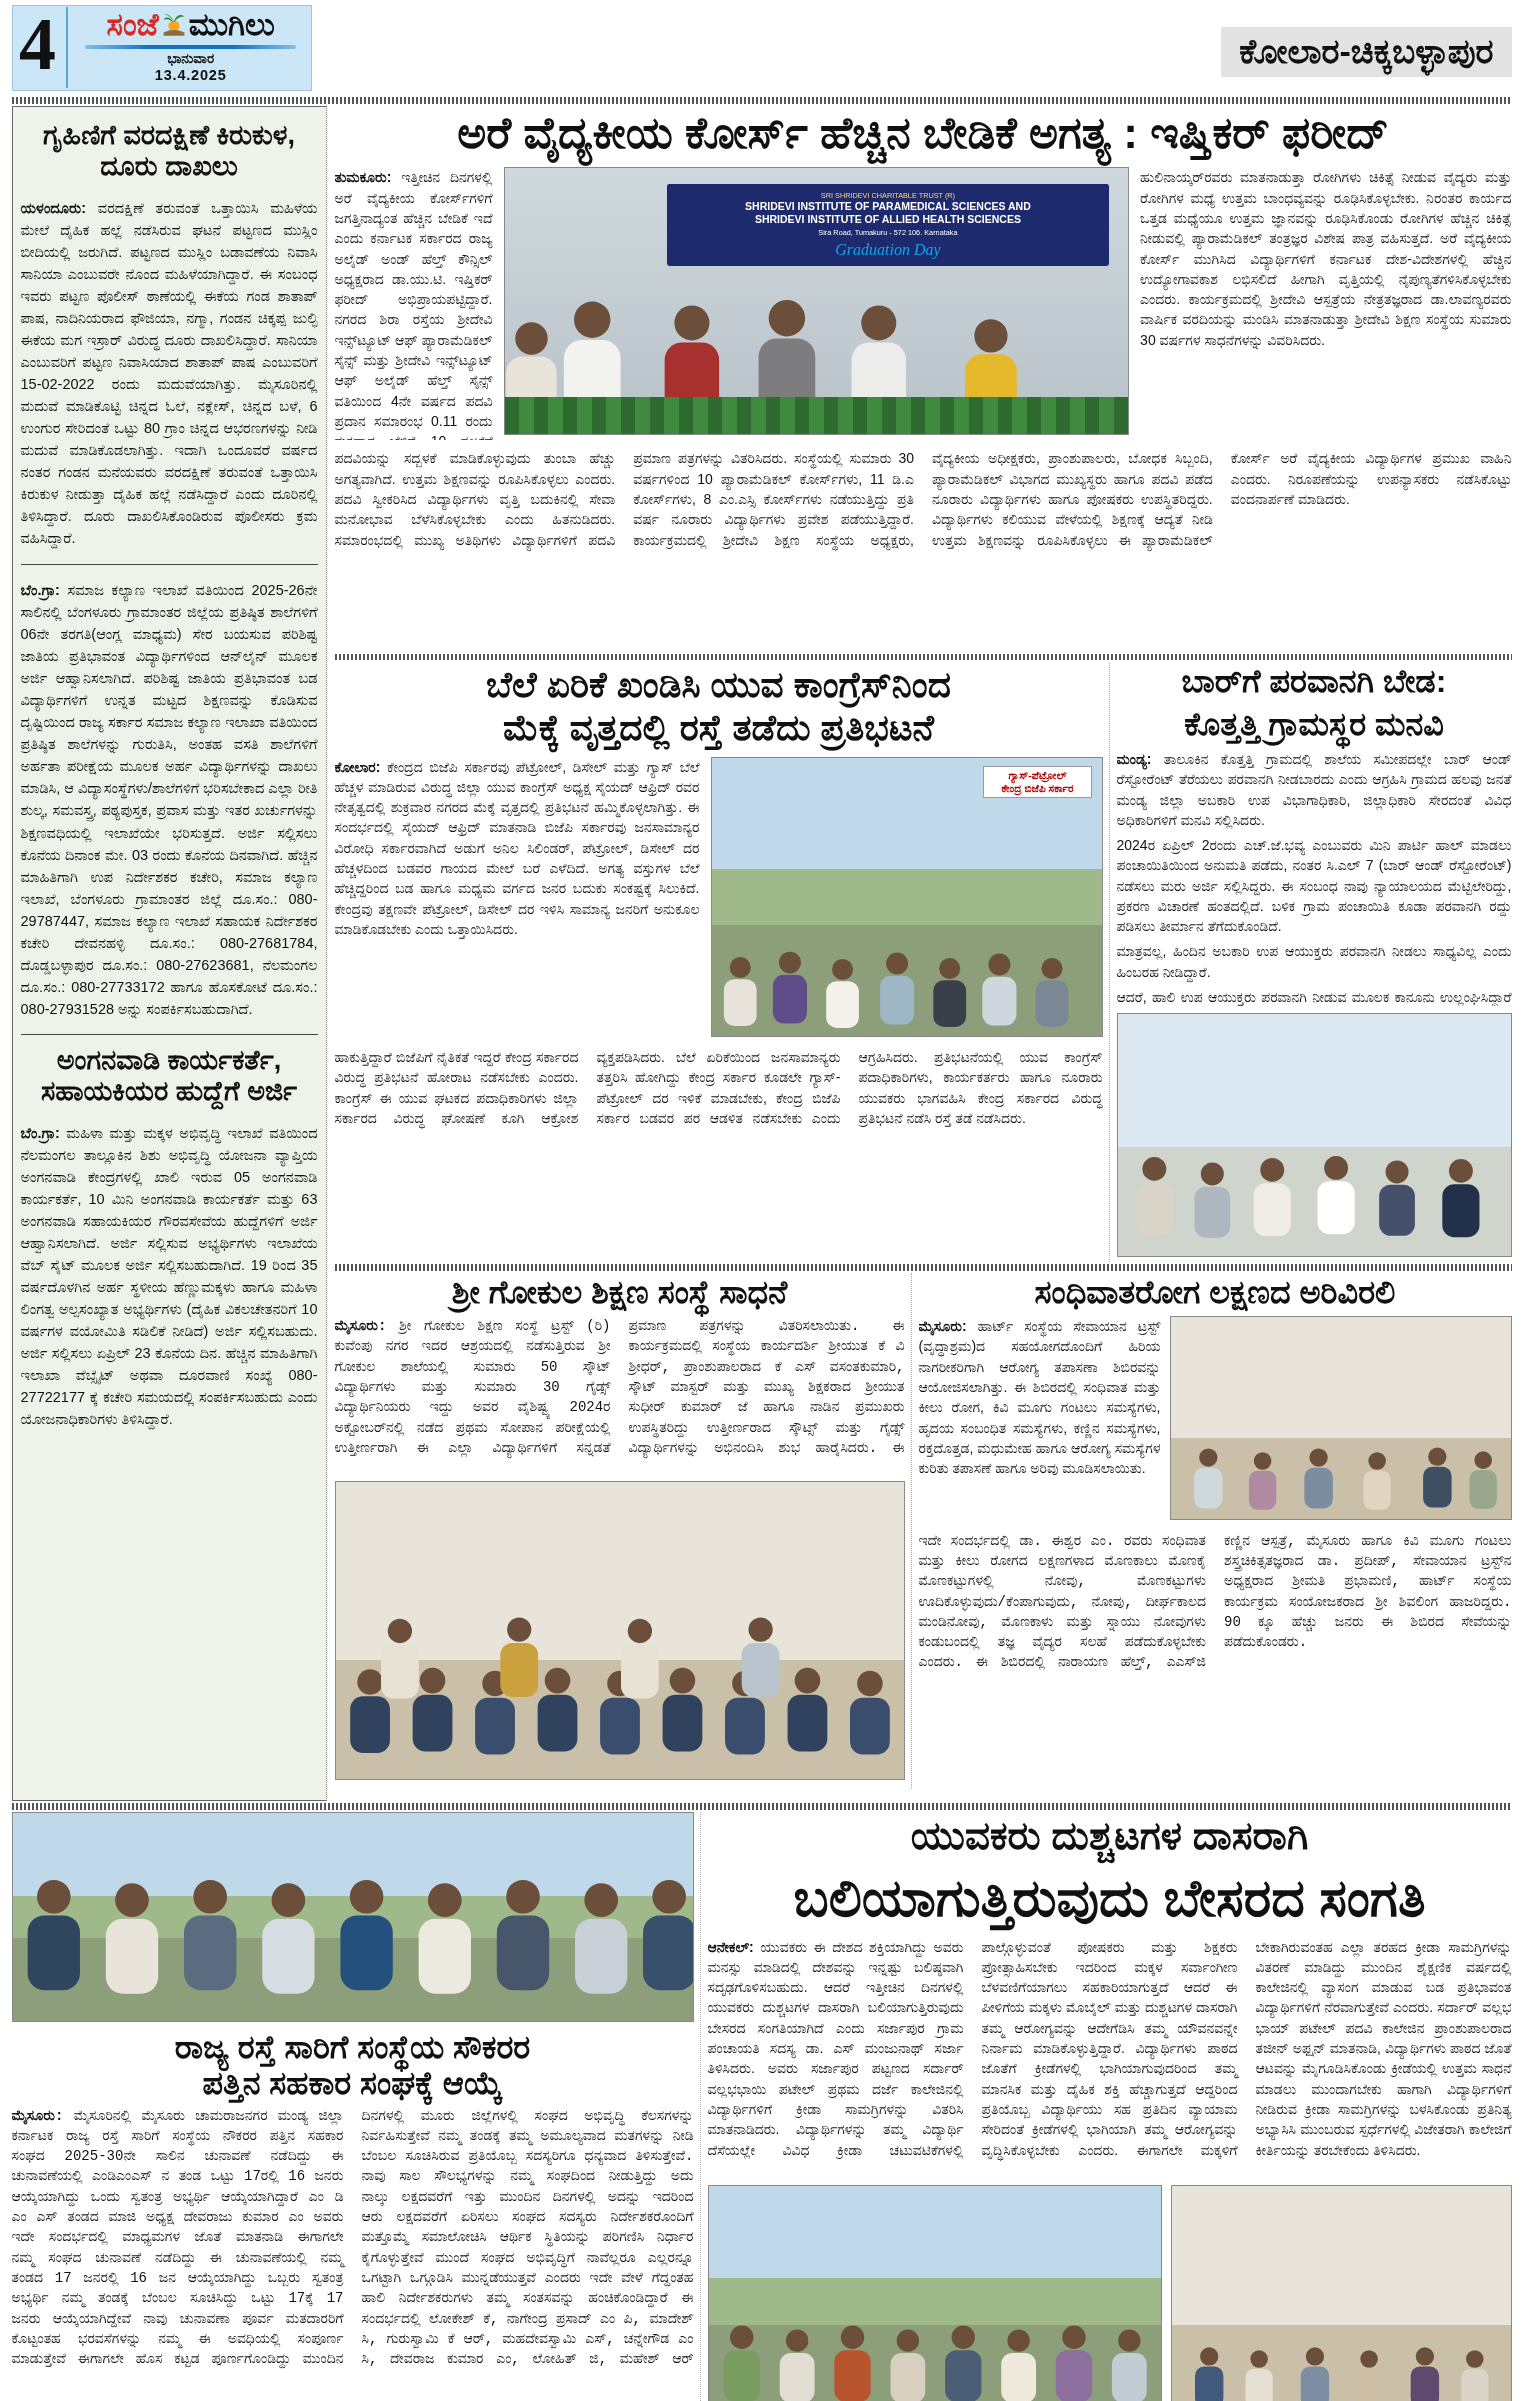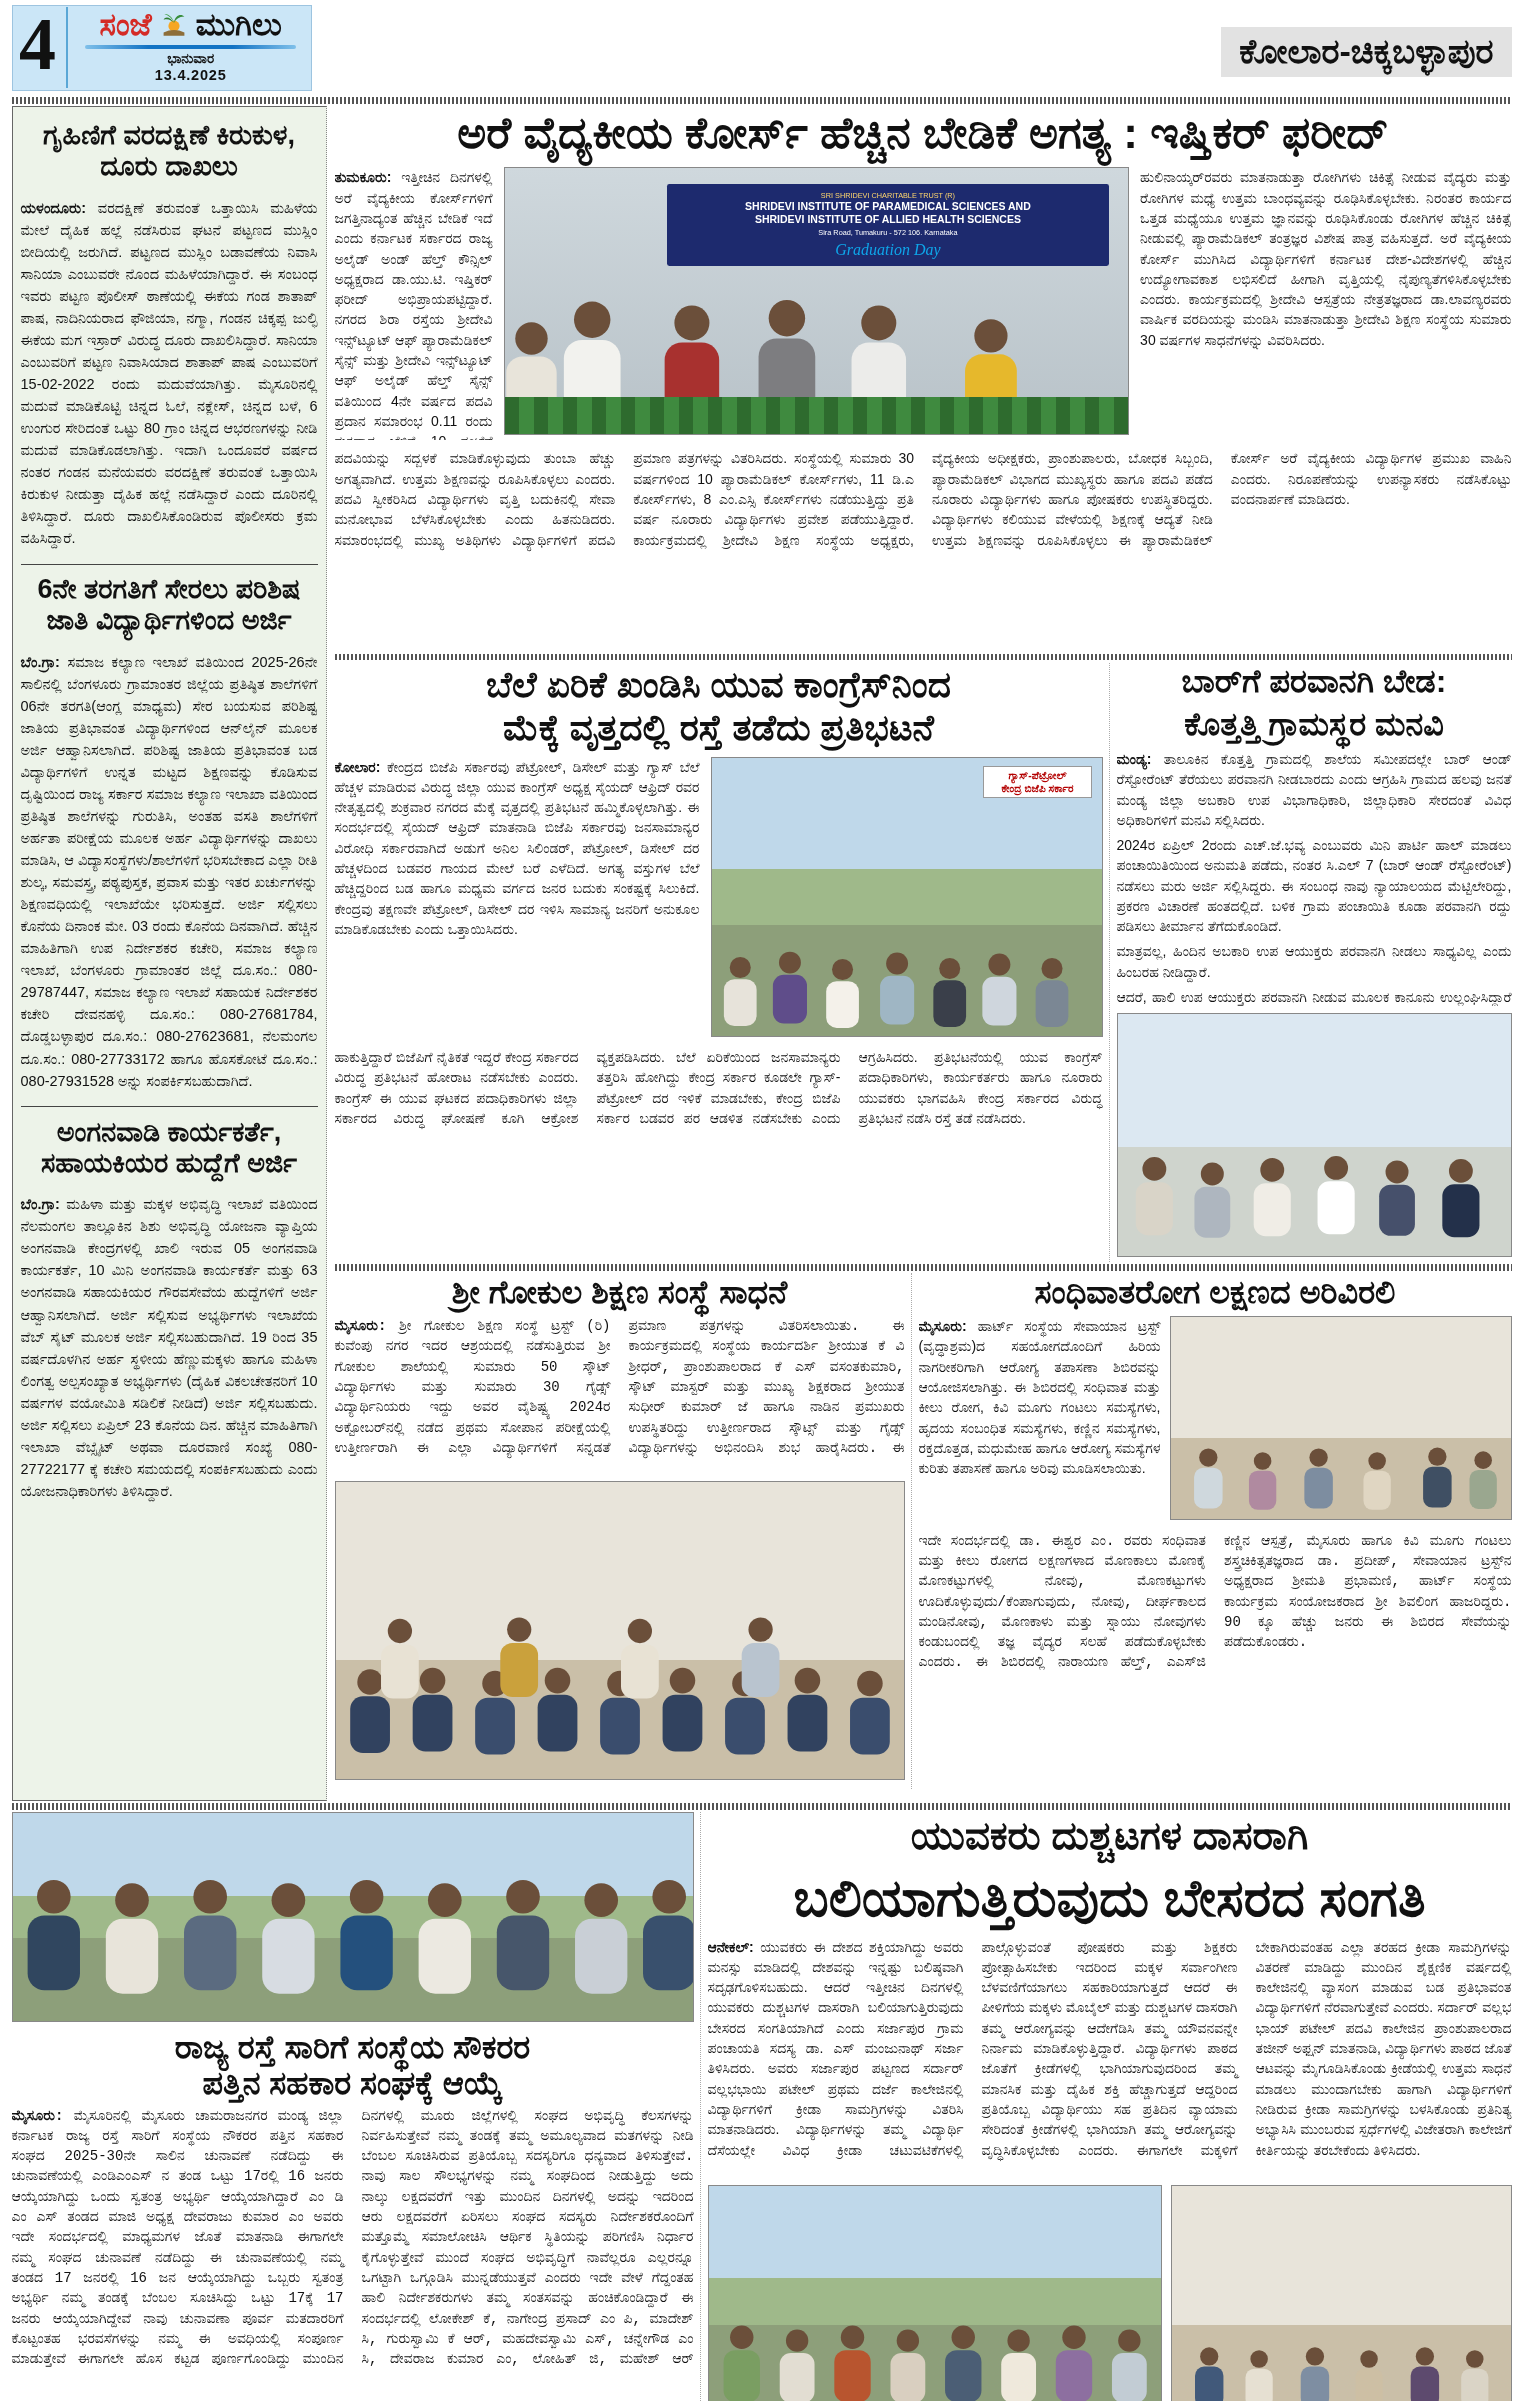--- a/index.html
+++ b/index.html
@@ -3,21 +3,21 @@
 <meta charset="utf-8">
 <style>
   html,body{margin:0;padding:0;background:#fff;}
   body{width:1523px;min-height:2401px;font-family:"Liberation Sans",sans-serif;color:#111;overflow:hidden;}
   .page{width:1500px;margin:0 auto;padding:4.8px 11.3px;box-sizing:content-box;}
   
   header{display:flex;justify-content:space-between;align-items:flex-start;height:90px;}
   .masthead{background:#cbe6f7;border:0.8px solid #9dc4e0;width:300px;height:86px;display:flex;padding:1.6px 6.5px;box-sizing:border-box;}
   .pagenum{font-size:74px;font-weight:bold;line-height:1.0;font-family:"Liberation Serif",serif;border-right:2.4px solid #5aa7d6;padding-right:9.7px;margin-right:9.7px;}
   .brandwrap{flex:1;text-align:center;}
-  .brandline{display:flex;align-items:center;justify-content:center;gap:10px;}
+  .brandline{display:flex;align-items:center;justify-content:center;gap:3px;}
   .brand-red{color:#d42b26;font-size:31px;font-weight:bold;}
   .brand-black{color:#111;font-size:31px;font-weight:bold;}
   .brand-rule{height:4px;border-radius:2.4px;background:linear-gradient(90deg,#7fc0ea,#1273c4 30%,#1273c4 70%,#7fc0ea);margin:1.6px 8px 2.4px;}
   .day{font-size:13.7px;font-weight:bold;}
   .date{font-size:14.5px;font-weight:bold;letter-spacing:0.8px;}
   .region-box{background:#e2e2e2;padding:4.8px 18px;margin-top:22.6px;font-size:34px;font-weight:bold;}
   .rule-dotted{height:6.5px;margin:2.4px 0;background:repeating-linear-gradient(90deg,#555 0 1.6px,transparent 1.6px 4px);}
   .vrule{width:0;border-left:1.6px dotted #aaa;margin:0 6.5px;}
   
   .top-zone{display:flex;height:1695px;overflow:hidden;}
@@ -94,21 +94,20 @@
 
   <div class="top-zone">
 
     <aside class="left-rail">
       <article>
         <h2 class="h-rail">ಗೃಹಿಣಿಗೆ ವರದಕ್ಷಿಣೆ ಕಿರುಕುಳ, ದೂರು ದಾಖಲು</h2>
         <p class="bodytext rail-body"><b class="dateline">ಯಳಂದೂರು: </b><span>ವರದಕ್ಷಿಣೆ ತರುವಂತೆ ಒತ್ತಾಯಿಸಿ ಮಹಿಳೆಯ ಮೇಲೆ ದೈಹಿಕ ಹಲ್ಲೆ ನಡೆಸಿರುವ ಘಟನೆ ಪಟ್ಟಣದ ಮುಸ್ಲಿಂ ಬೀದಿಯಲ್ಲಿ ಜರುಗಿದೆ. ಪಟ್ಟಣದ ಮುಸ್ಲಿಂ ಬಡಾವಣೆಯ ನಿವಾಸಿ ಸಾನಿಯಾ ಎಂಬುವರೇ ನೊಂದ ಮಹಿಳೆಯಾಗಿದ್ದಾರೆ. ಈ ಸಂಬಂಧ ಇವರು ಪಟ್ಟಣ ಪೊಲೀಸ್ ಠಾಣೆಯಲ್ಲಿ ಈಕೆಯ ಗಂಡ ಶಾತಾಪ್ ಪಾಷ, ನಾದಿನಿಯರಾದ ಫೌಜಿಯಾ, ನಗ್ಮಾ, ಗಂಡನ ಚಿಕ್ಕಪ್ಪ ಜುಲ್ಫಿ ಈಕೆಯ ಮಗ ಇಸ್ರಾರ್ ವಿರುದ್ಧ ದೂರು ದಾಖಲಿಸಿದ್ದಾರೆ. ಸಾನಿಯಾ ಎಂಬುವರಿಗೆ ಪಟ್ಟಣ ನಿವಾಸಿಯಾದ ಶಾತಾಪ್ ಪಾಷ ಎಂಬುವರಿಗೆ 15-02-2022 ರಂದು ಮದುವೆಯಾಗಿತ್ತು. ಮೈಸೂರಿನಲ್ಲಿ ಮದುವೆ ಮಾಡಿಕೊಟ್ಟಿ ಚಿನ್ನದ ಓಲೆ, ನಕ್ಲೇಸ್, ಚಿನ್ನದ ಬಳೆ, 6 ಉಂಗುರ ಸೇರಿದಂತೆ ಒಟ್ಟು 80 ಗ್ರಾಂ ಚಿನ್ನದ ಆಭರಣಗಳನ್ನು ನೀಡಿ ಮದುವೆ ಮಾಡಿಕೊಡಲಾಗಿತ್ತು. ಇದಾಗಿ ಒಂದೂವರೆ ವರ್ಷದ ನಂತರ ಗಂಡನ ಮನೆಯವರು ವರದಕ್ಷಿಣೆ ತರುವಂತೆ ಒತ್ತಾಯಿಸಿ ಕಿರುಕುಳ ನೀಡುತ್ತಾ ದೈಹಿಕ ಹಲ್ಲೆ ನಡೆಸಿದ್ದಾರೆ ಎಂದು ದೂರಿನಲ್ಲಿ ತಿಳಿಸಿದ್ದಾರೆ. ದೂರು ದಾಖಲಿಸಿಕೊಂಡಿರುವ ಪೊಲೀಸರು ಕ್ರಮ ವಹಿಸಿದ್ದಾರೆ.</span></p>
       </article>
       <div class="rail-sep"></div>
       <article>
-        <h2 class="h-rail">6ನೇ ತರಗತಿಗೆ ಸೇರಲು ಪರಿಶಿಷ ಜಾತಿ ವಿದ್ಯಾರ್ಥಿಗಳಿಂದ ಅರ್ಜಿ</h2>
         <p class="bodytext rail-body"><b class="dateline">ಬೆಂ.ಗ್ರಾ: </b><span>ಸಮಾಜ ಕಲ್ಯಾಣ ಇಲಾಖೆ ವತಿಯಿಂದ 2025-26ನೇ ಸಾಲಿನಲ್ಲಿ ಬೆಂಗಳೂರು ಗ್ರಾಮಾಂತರ ಜಿಲ್ಲೆಯ ಪ್ರತಿಷ್ಠಿತ ಶಾಲೆಗಳಿಗೆ 06ನೇ ತರಗತಿ(ಆಂಗ್ಲ ಮಾಧ್ಯಮ) ಸೇರ ಬಯಸುವ ಪರಿಶಿಷ್ಟ ಜಾತಿಯ ಪ್ರತಿಭಾವಂತ ವಿದ್ಯಾರ್ಥಿಗಳಿಂದ ಆನ್‌ಲೈನ್ ಮೂಲಕ ಅರ್ಜಿ ಆಹ್ವಾನಿಸಲಾಗಿದೆ. ಪರಿಶಿಷ್ಟ ಜಾತಿಯ ಪ್ರತಿಭಾವಂತ ಬಡ ವಿದ್ಯಾರ್ಥಿಗಳಿಗೆ ಉನ್ನತ ಮಟ್ಟದ ಶಿಕ್ಷಣವನ್ನು ಕೊಡಿಸುವ ದೃಷ್ಟಿಯಿಂದ ರಾಜ್ಯ ಸರ್ಕಾರ ಸಮಾಜ ಕಲ್ಯಾಣ ಇಲಾಖಾ ವತಿಯಿಂದ ಪ್ರತಿಷ್ಠಿತ ಶಾಲೆಗಳನ್ನು ಗುರುತಿಸಿ, ಅಂತಹ ವಸತಿ ಶಾಲೆಗಳಿಗೆ ಅರ್ಹತಾ ಪರೀಕ್ಷೆಯ ಮೂಲಕ ಅರ್ಹ ವಿದ್ಯಾರ್ಥಿಗಳನ್ನು ದಾಖಲು ಮಾಡಿಸಿ, ಆ ವಿದ್ಯಾಸಂಸ್ಥೆಗಳು/ಶಾಲೆಗಳಿಗೆ ಭರಿಸಬೇಕಾದ ಎಲ್ಲಾ ರೀತಿ ಶುಲ್ಕ, ಸಮವಸ್ತ್ರ, ಪಠ್ಯಪುಸ್ತಕ, ಪ್ರವಾಸ ಮತ್ತು ಇತರ ಖರ್ಚುಗಳನ್ನು ಶಿಕ್ಷಣವಧಿಯಲ್ಲಿ ಇಲಾಖೆಯೇ ಭರಿಸುತ್ತದೆ. ಅರ್ಜಿ ಸಲ್ಲಿಸಲು ಕೊನೆಯ ದಿನಾಂಕ ಮೇ. 03 ರಂದು ಕೊನೆಯ ದಿನವಾಗಿದೆ. ಹೆಚ್ಚಿನ ಮಾಹಿತಿಗಾಗಿ ಉಪ ನಿರ್ದೇಶಕರ ಕಚೇರಿ, ಸಮಾಜ ಕಲ್ಯಾಣ ಇಲಾಖೆ, ಬೆಂಗಳೂರು ಗ್ರಾಮಾಂತರ ಜಿಲ್ಲೆ ದೂ.ಸಂ.: 080-29787447, ಸಮಾಜ ಕಲ್ಯಾಣ ಇಲಾಖೆ ಸಹಾಯಕ ನಿರ್ದೇಶಕರ ಕಚೇರಿ ದೇವನಹಳ್ಳಿ ದೂ.ಸಂ.: 080-27681784, ದೊಡ್ಡಬಳ್ಳಾಪುರ ದೂ.ಸಂ.: 080-27623681, ನೆಲಮಂಗಲ ದೂ.ಸಂ.: 080-27733172 ಹಾಗೂ ಹೊಸಕೋಟೆ ದೂ.ಸಂ.: 080-27931528 ಅನ್ನು ಸಂಪರ್ಕಿಸಬಹುದಾಗಿದೆ.</span></p>
       </article>
       <div class="rail-sep"></div>
       <article>
         <h2 class="h-rail">ಅಂಗನವಾಡಿ ಕಾರ್ಯಕರ್ತೆ, ಸಹಾಯಕಿಯರ ಹುದ್ದೆಗೆ ಅರ್ಜಿ</h2>
         <p class="bodytext rail-body"><b class="dateline">ಬೆಂ.ಗ್ರಾ: </b><span>ಮಹಿಳಾ ಮತ್ತು ಮಕ್ಕಳ ಅಭಿವೃದ್ಧಿ ಇಲಾಖೆ ವತಿಯಿಂದ ನೆಲಮಂಗಲ ತಾಲ್ಲೂಕಿನ ಶಿಶು ಅಭಿವೃದ್ಧಿ ಯೋಜನಾ ವ್ಯಾಪ್ತಿಯ ಅಂಗನವಾಡಿ ಕೇಂದ್ರಗಳಲ್ಲಿ ಖಾಲಿ ಇರುವ 05 ಅಂಗನವಾಡಿ ಕಾರ್ಯಕರ್ತೆ, 10 ಮಿನಿ ಅಂಗನವಾಡಿ ಕಾರ್ಯಕರ್ತೆ ಮತ್ತು 63 ಅಂಗನವಾಡಿ ಸಹಾಯಕಿಯರ ಗೌರವಸೇವೆಯ ಹುದ್ದೆಗಳಿಗೆ ಅರ್ಜಿ ಆಹ್ವಾನಿಸಲಾಗಿದೆ. ಅರ್ಜಿ ಸಲ್ಲಿಸುವ ಅಭ್ಯರ್ಥಿಗಳು ಇಲಾಖೆಯ ವೆಬ್ ಸೈಟ್ ಮೂಲಕ ಅರ್ಜಿ ಸಲ್ಲಿಸಬಹುದಾಗಿದೆ. 19 ರಿಂದ 35 ವರ್ಷದೊಳಗಿನ ಅರ್ಹ ಸ್ಥಳೀಯ ಹೆಣ್ಣುಮಕ್ಕಳು ಹಾಗೂ ಮಹಿಳಾ ಲಿಂಗತ್ವ ಅಲ್ಪಸಂಖ್ಯಾತ ಅಭ್ಯರ್ಥಿಗಳು (ದೈಹಿಕ ವಿಕಲಚೇತನರಿಗೆ 10 ವರ್ಷಗಳ ವಯೋಮಿತಿ ಸಡಿಲಿಕೆ ನೀಡಿದೆ) ಅರ್ಜಿ ಸಲ್ಲಿಸಬಹುದು. ಅರ್ಜಿ ಸಲ್ಲಿಸಲು ಏಪ್ರಿಲ್ 23 ಕೊನೆಯ ದಿನ. ಹೆಚ್ಚಿನ ಮಾಹಿತಿಗಾಗಿ ಇಲಾಖಾ ವೆಬ್ಸೈಟ್ ಅಥವಾ ದೂರವಾಣಿ ಸಂಖ್ಯೆ 080-27722177 ಕ್ಕೆ ಕಚೇರಿ ಸಮಯದಲ್ಲಿ ಸಂಪರ್ಕಿಸಬಹುದು ಎಂದು ಯೋಜನಾಧಿಕಾರಿಗಳು ತಿಳಿಸಿದ್ದಾರೆ.</span></p>
       </article>
     </aside>
 
     <section class="main-zone">

